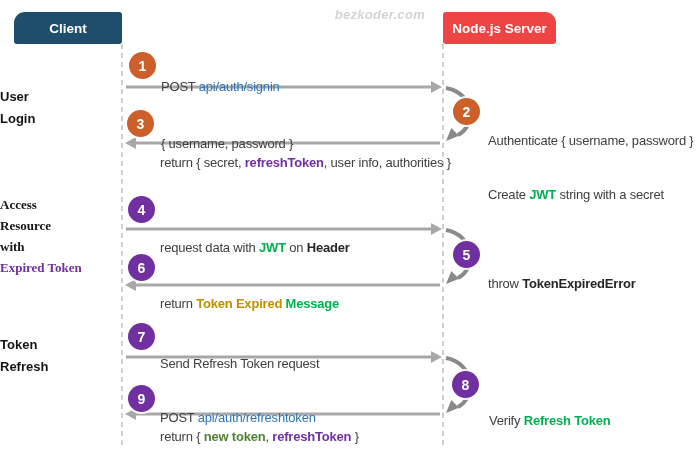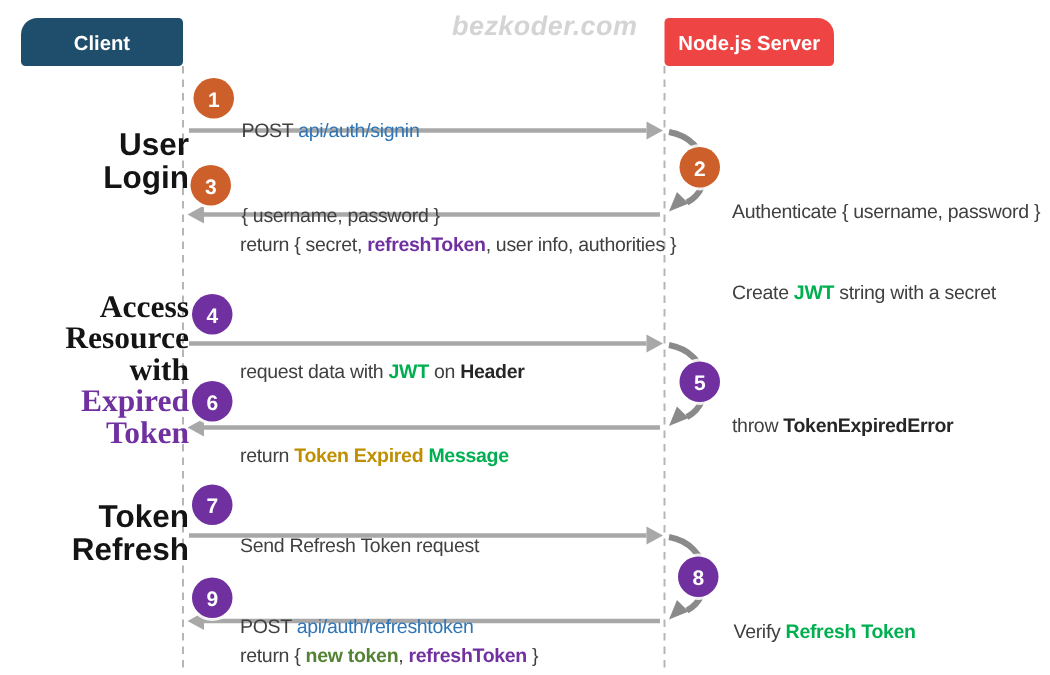--- a/index.html
+++ b/index.html
@@ -3,36 +3,36 @@
 <meta charset="utf-8">
 <style>
   html,body{margin:0;padding:0;background:#fff;}
   .stage{position:relative;width:700px;height:450px;background:#ffffff;overflow:hidden;
          font-family:"Liberation Sans","DejaVu Sans",sans-serif;}
   .actor{position:absolute;height:32px;display:flex;align-items:center;justify-content:center;
          color:#fff;font-weight:700;font-size:13.5px;}
   .actor.client{left:14px;top:12px;width:108px;background:#1E4E6B;border-radius:11px 3px 3px 3px;}
   .actor.server{left:443px;top:12px;width:113px;background:#ef4444;border-radius:3px 11px 3px 3px;}
   .watermark{position:absolute;left:275px;top:7px;width:150px;text-align:right;font-style:italic;
-             font-size:18px;font-weight:700;letter-spacing:.3px;color:#D4D4D4;}
+             font-size:13px;font-weight:700;letter-spacing:.3px;color:#D4D4D4;}
   svg.layer{position:absolute;left:0;top:0;}
   .badge{position:absolute;width:27px;height:27px;border-radius:50%;display:flex;align-items:center;
          justify-content:center;color:#fff;font-weight:700;font-size:14px;
          box-shadow:0 0 0 2px rgba(255,255,255,.85);}
   .badge.orange{background:#CD5F2A;}
   .badge.purple{background:#7030A0;}
   .msg{position:absolute;font-size:13px;line-height:18px;color:#404040;letter-spacing:-0.2px;white-space:pre;}
   .msg.wide{line-height:19px;}
   .link{color:#2E75B6;}
   .grn{color:#00B050;font-weight:700;}
   .pur{color:#7030A0;font-weight:700;}
   .olv{color:#BF8F00;font-weight:700;}
   .dgr{color:#548235;font-weight:700;}
   .blk{color:#262626;font-weight:700;text-align:center;}
-  .section{position:absolute;left:0;width:126px;text-align:right;font-weight:700;font-size:21px;
+  .section{position:absolute;left:0;width:126px;text-align:left;font-weight:700;font-size:13px;
            color:#141414;line-height:22px;}
   .section.s2{line-height:21px;}
   .section .accent{color:#7030A0;}
 </style>
 </head>
 <body>
 
 <div class="stage">
 
   <div class="watermark">bezkoder.com</div>

